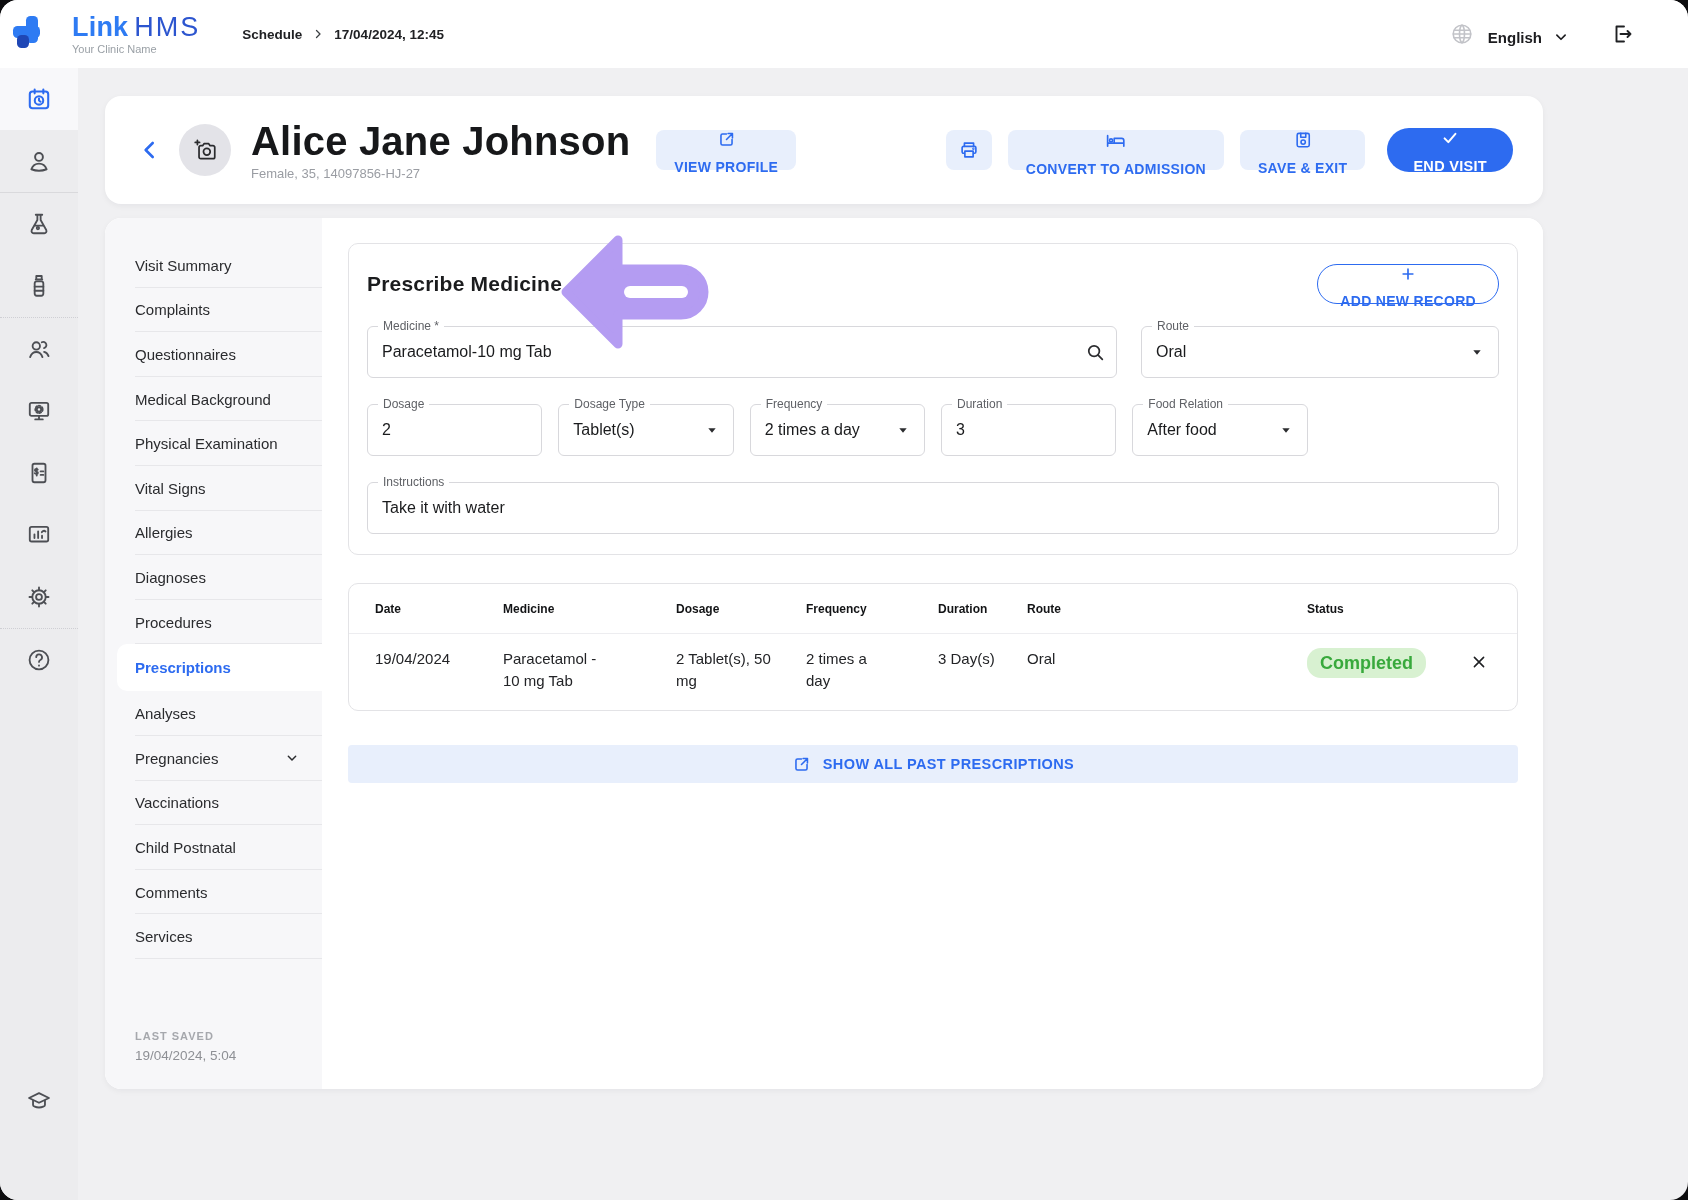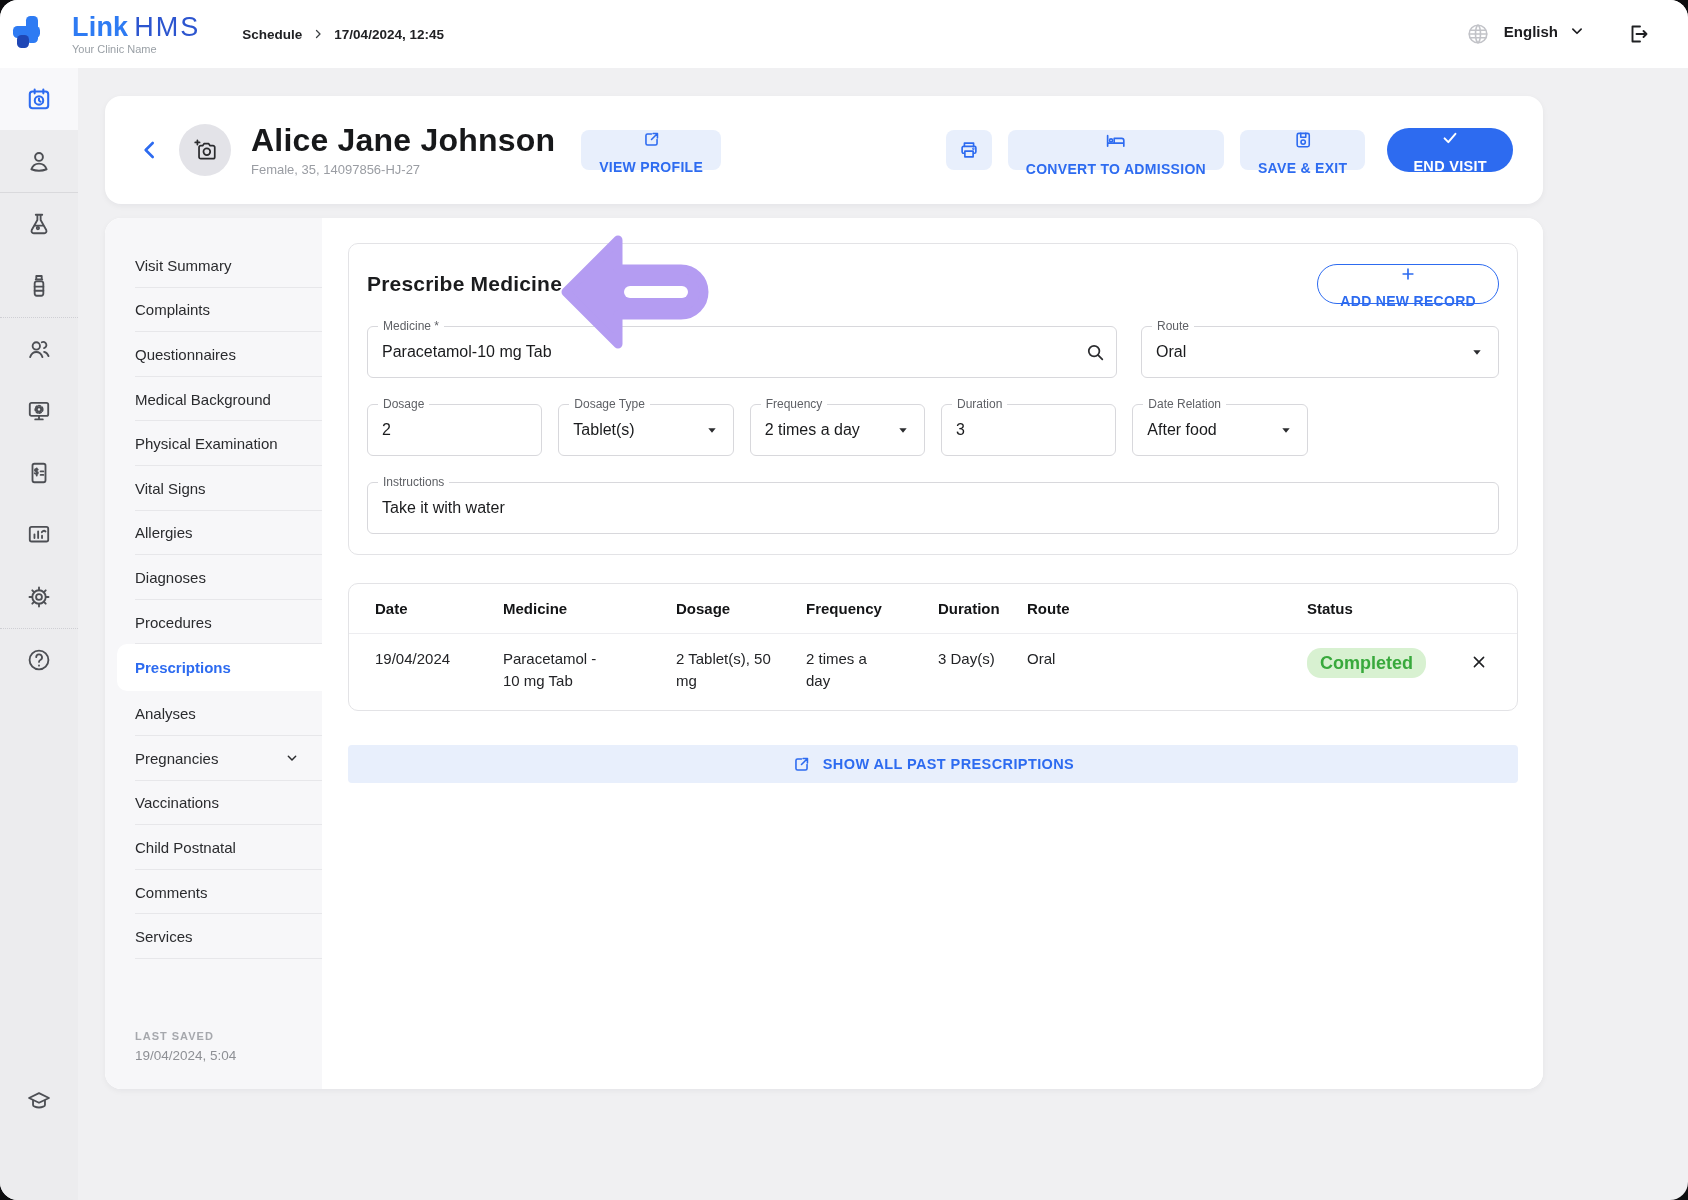--- a/index.html
+++ b/index.html
@@ -9,21 +9,21 @@
   
   .topbar { position:absolute; top:0; left:0; right:0; height:68px; background:#fff; display:flex; align-items:center; z-index:5; }
   .logo { display:flex; align-items:center; gap:22px; padding-left:8px; cursor:pointer; }
   .logo-text { line-height:1; }
   .logo-row { display:flex; align-items:baseline; gap:6px; }
   .logo-link { font-size:27px; font-weight:700; color:#2e7bf3; letter-spacing:.2px; }
   .logo-hms { font-size:27px; font-weight:500; color:#2c55cf; letter-spacing:2px; }
   .logo-sub { font-size:11px; color:#9aa0a6; margin-top:3px; }
   .breadcrumb { display:flex; align-items:center; gap:10px; margin-left:42px; font-size:13.5px; color:#202124; font-weight:600; }
   .crumb-current { font-weight:600; }
-  .top-right { margin-left:auto; display:flex; align-items:flex-start; gap:14px; padding-right:38px; }
+  .top-right { margin-left:auto; display:flex; align-items:flex-end; gap:14px; padding-right:54px; }
   .lang { display:flex; align-items:center; gap:10px; cursor:pointer; }
   .lang-label { font-size:15px; font-weight:700; color:#1c1c1f; }
   .logout-btn { margin-left:26px; cursor:pointer; display:flex; }
 
   
   .rail { position:absolute; top:68px; left:0; bottom:0; width:78px; background:#ececee; display:flex; flex-direction:column; align-items:stretch; z-index:4; }
   .rail-item { height:62px; display:flex; align-items:center; justify-content:center; cursor:pointer; }
   .rail-item.active { background:#f8f8fa; }
   .rail-div { border-bottom:1px solid #d9d9dc; margin:0; }
   .rail-div.dotted { border-bottom:1px dotted #cfcfd4; }
@@ -32,21 +32,21 @@
 
   
   .page { position:absolute; left:78px; top:68px; right:0; bottom:0; }
 
   
   .patient-card { position:absolute; left:27px; top:28px; width:1438px; height:108px; background:#fff; border-radius:16px;
     box-shadow:0 2px 6px rgba(16,24,40,.05); display:flex; align-items:center; padding:0 30px 0 32px; }
   .back-btn { display:flex; cursor:pointer; }
   .avatar { width:52px; height:52px; border-radius:50%; background:#e3e3e8; display:flex; align-items:center; justify-content:center; margin-left:16px; cursor:pointer; flex:0 0 auto; }
   .patient-id { margin-left:20px; }
-  .patient-name { font-size:32px; font-weight:600; color:#17181a; letter-spacing:.2px; line-height:1.1; }
+  .patient-name { font-size:40px; font-weight:600; color:#17181a; letter-spacing:.2px; line-height:1.1; }
   .patient-meta { font-size:13px; color:#9a9da3; margin-top:3px; }
   .btn { border:none; display:inline-flex; align-items:center; gap:10px; cursor:pointer; font-family:inherit; font-weight:700; letter-spacing:.3px;flex-direction:column; }
   .btn-soft { background:#e8effc; color:#2d6bf0; font-size:14px; height:40px; border-radius:8px; padding:0 18px; }
   .view-profile { margin-left:26px; }
   .hdr-actions { margin-left:auto; display:flex; align-items:center; gap:16px; }
   .icon-btn { width:46px; height:40px; border-radius:8px; background:#e8effc; display:flex; align-items:center; justify-content:center; border:none; cursor:pointer; }
   .btn-primary { background:#2d6bf0; color:#fff; font-size:14.5px; height:44px; border-radius:22px; padding:0 26px; margin-left:6px; }
 
   
   .workspace { position:absolute; left:27px; top:150px; width:1438px; height:871px; border-radius:16px; background:#fff;
@@ -77,21 +77,21 @@
   .finput { width:100%; height:100%; border:0; outline:0; background:transparent; padding:0 40px 0 14px; font-size:16px; color:#1a1b1d; font-family:inherit; }
   .fvalue { height:50px; line-height:50px; padding:0 34px 0 14px; font-size:16px; color:#1a1b1d; cursor:pointer; white-space:nowrap; overflow:hidden; }
   .trail { position:absolute; right:10px; top:50%; transform:translateY(-50%); display:flex; cursor:pointer; }
 
   
   .annot-arrow { position:absolute; left:238px; top:12px; width:152px; height:130px; z-index:9; pointer-events:none; }
 
   
   .rx-table { margin-top:28px; border:1px solid #e3e3e6; border-radius:10px; overflow:hidden; }
   .rx-grid { display:grid; grid-template-columns: 128px 173px 130px 132px 89px 280px 162px 1fr; padding-left:26px; align-items:center; }
-  .rx-head { height:50px; border-bottom:1px solid #ededf0; font-size:15px; font-weight:700; color:#131416; }
+  .rx-head { height:50px; border-bottom:1px solid #ededf0; font-size:12px; font-weight:700; color:#131416; }
   .rx-row { padding-top:14px; padding-bottom:18px; align-items:start; font-size:15px; color:#232427; line-height:22px; }
   .cell-wrap-med { display:block; max-width:112px; }
   .cell-wrap-dos { display:block; max-width:100px; }
   .cell-wrap-freq { display:block; max-width:74px; }
   .status-badge { display:inline-block; background:#d8f1d1; color:#38a93c; font-size:18px; font-weight:600; border-radius:14px; padding:4px 13px; margin-top:0px; }
   .row-close { justify-self:end; margin-right:28px; margin-top:4px; cursor:pointer; display:flex; }
 
   
   .show-all { margin-top:34px; height:38px; background:#e8effc; border-radius:4px; display:flex; align-items:center; justify-content:center; gap:12px; cursor:pointer; }
   .show-all-label { color:#2d6bf0; font-size:14.5px; font-weight:700; letter-spacing:.4px; }
@@ -432,21 +432,21 @@
                   <svg width="22" height="22" viewBox="0 0 24 24">
                     <path d="M8 10l4 5 4-5z" fill="#2b2c2f"></path>
                   </svg>
                 </span>
             </div>
             <div class="field">
               <span class="flabel">Duration</span>
               <input class="finput" value="3" style="">
             </div>
             <div class="field">
-              <span class="flabel">Date Relation</span>
+              <span class="flabel">Food Relation</span>
               <div class="fvalue">After food</div>
               <span class="trail">
                   <svg width="22" height="22" viewBox="0 0 24 24">
                     <path d="M8 10l4 5 4-5z" fill="#2b2c2f"></path>
                   </svg>
                 </span>
             </div>
           </div>
 
           <div class="frow frow-3">

